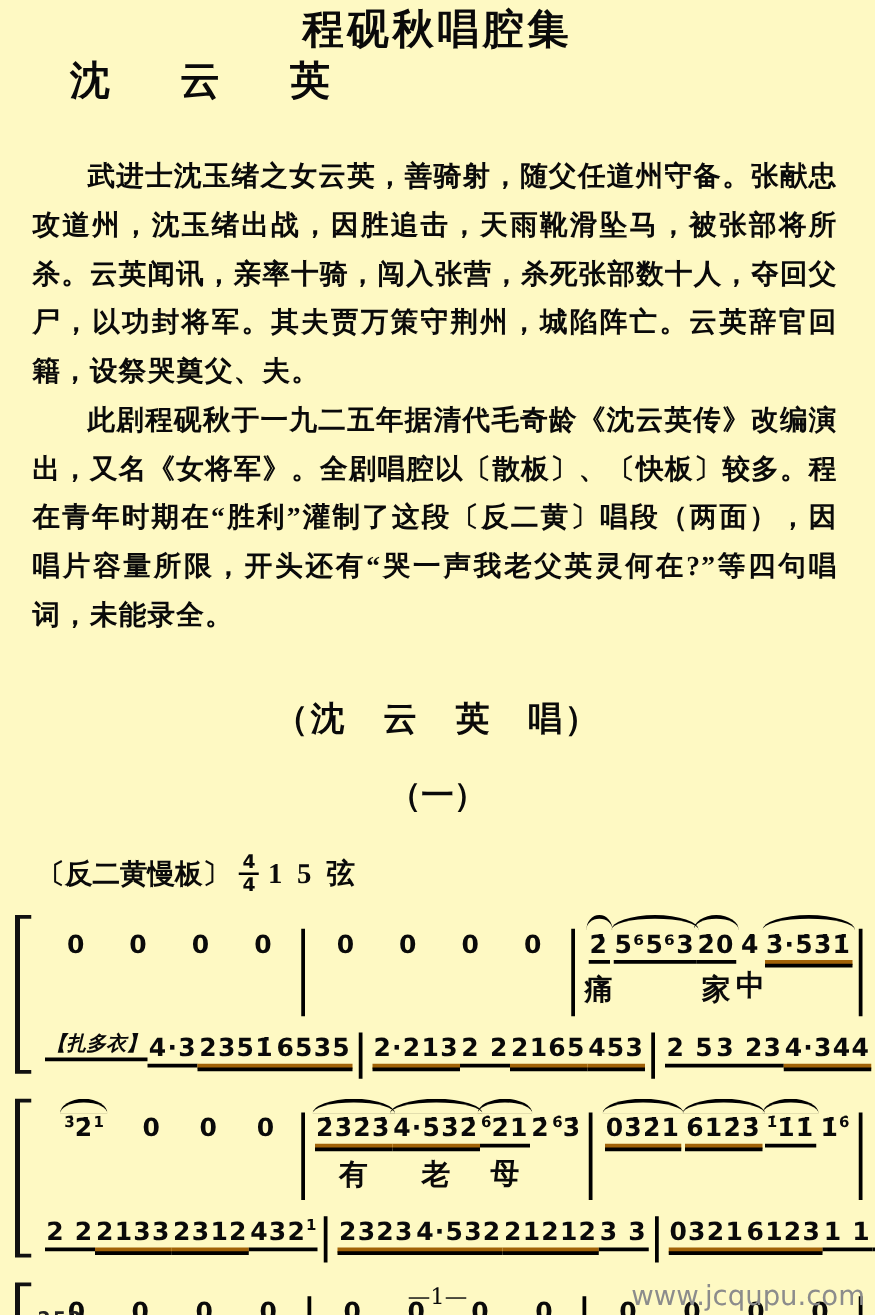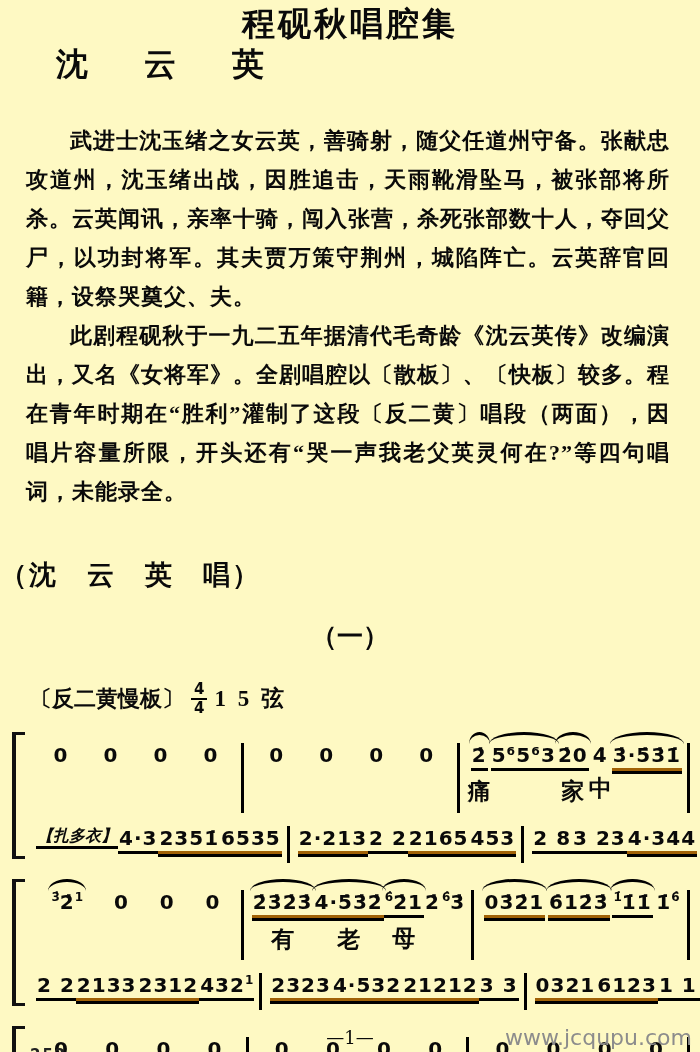--- a/index.html
+++ b/index.html
@@ -19,21 +19,21 @@
     letter-spacing:56px;text-indent:56px;line-height:1.15;
   }
   
   .intro{margin:38px 30px 0 26px;}
   .intro p{
     margin:0;font-size:22px;font-weight:700;line-height:39px;
     text-align:justify;text-indent:2em;letter-spacing:1px;
   }
   
   .singer-heading{
-    margin-top:46px;font-size:27px;font-weight:700;letter-spacing:2px;
+    margin-top:46px;text-align:center;font-size:27px;font-weight:700;letter-spacing:2px;
   }
   .part-heading{
     margin-top:26px;text-align:center;font-size:26px;font-weight:700;
   }
   
   .tempo-line{
     margin:28px 0 0 30px;display:flex;align-items:center;gap:7px;font-weight:700;
   }
   .tempo-label{font-size:22px;font-weight:700;}
   .ts{display:inline-flex;flex-direction:column;align-items:center;line-height:1;
@@ -205,21 +205,21 @@
             </div>
             <div class="ncol">
               <span class="note u2">2165</span>
             </div>
             <div class="ncol">
               <span class="note u2">453</span>
             </div>
           </div>
           <div class="measure">
             <div class="ncol">
-              <span class="note u1">2 8</span>
+              <span class="note u1">2 5</span>
             </div>
             <div class="ncol">
               <span class="note u1">3 23</span>
             </div>
             <div class="ncol">
               <span class="note u2">4·344</span>
             </div>
           </div>
         </div>
       </div>

